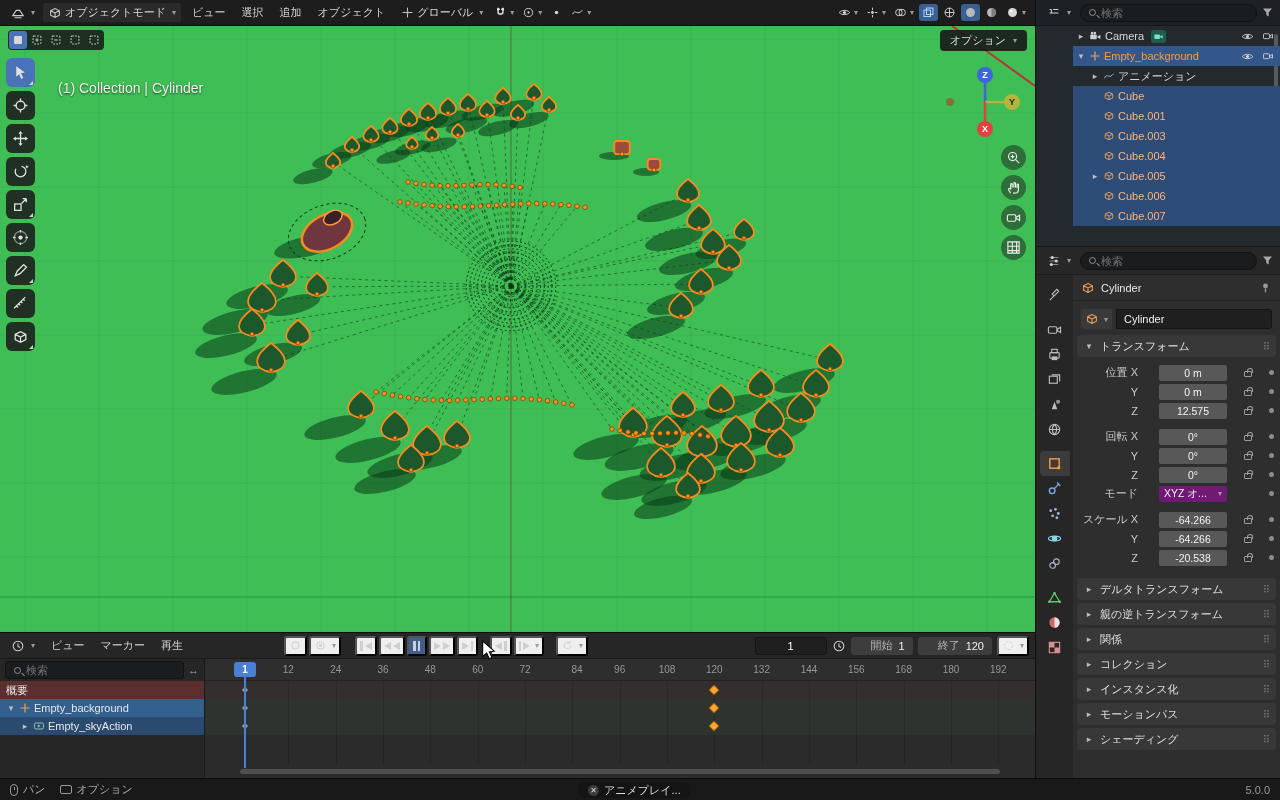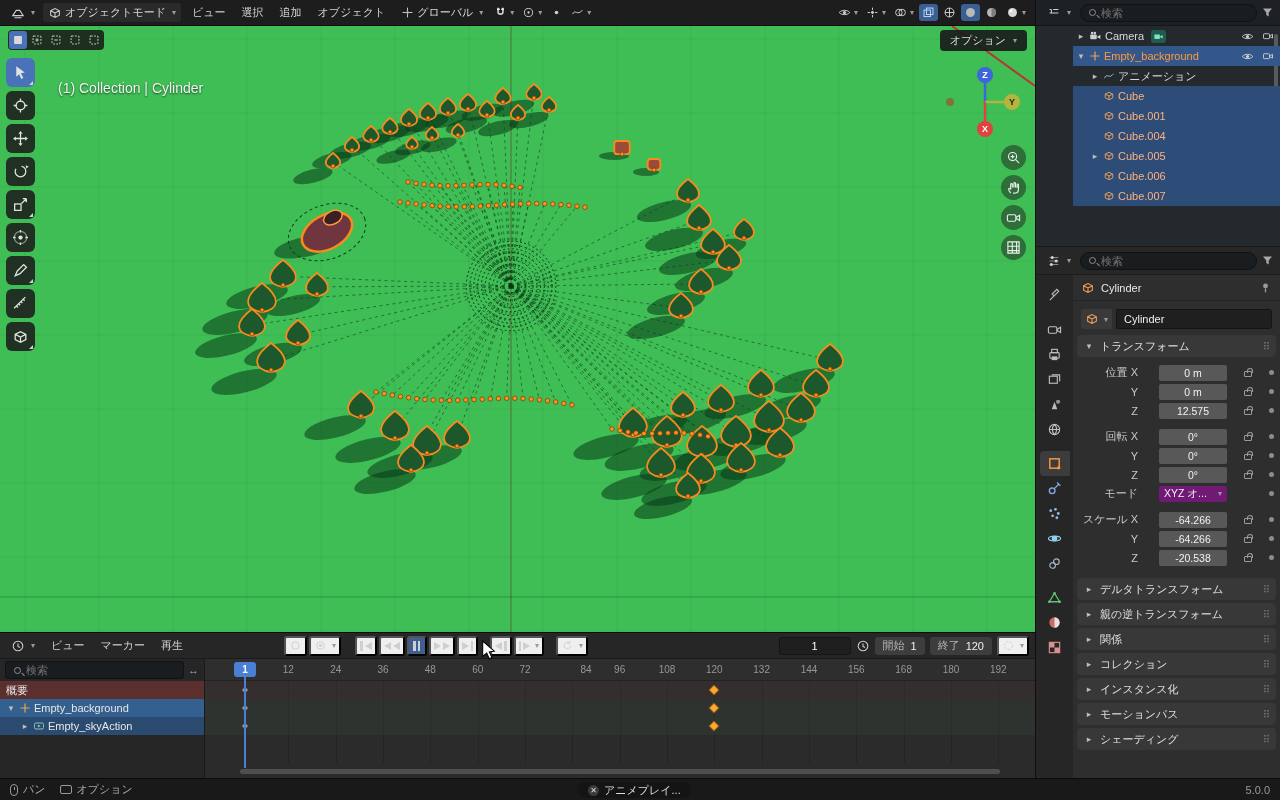--- a/index.html
+++ b/index.html
@@ -80,21 +80,21 @@
 .tl-header{height:26px;background:#262626;border-bottom:1px solid #1a1a1a;display:flex;align-items:center;padding:0 6px;gap:3px;}
 .tl-transport{display:flex;align-items:center;gap:2px;margin-left:90px;}
 .tbtn{display:flex;align-items:center;justify-content:center;gap:2px;height:20px;min-width:20px;padding:0 3px;border-radius:3px;}
 .tbtn.active{background:#3f5f93;}
 .tri-l{width:0;height:0;border-top:4.5px solid transparent;border-bottom:4.5px solid transparent;border-right:7px solid #cfcfcf;}
 .tri-r{width:0;height:0;border-top:4.5px solid transparent;border-bottom:4.5px solid transparent;border-left:7px solid #cfcfcf;}
 .bar{width:2.5px;height:10px;background:#cfcfcf;}
 .tl-fields{margin-left:auto;display:flex;align-items:center;gap:5px;}
 .framefield{width:72px;height:18px;background:#1f1f1f;border:1px solid #151515;border-radius:3px;color:#fff;text-align:center;font-size:11px;font-family:inherit;}
 .rangefield{height:18px;background:#3d3d3d;border-radius:3px;display:flex;align-items:center;gap:6px;padding:0 8px;}
-.rangefield .lab{color:#b5b5b5;}
+.rangefield .lab{color:#b5b5b5;margin-left:12px;}
 .rangefield .val{color:#f0f0f0;}
 .tl-body{position:absolute;left:0;top:26px;right:0;bottom:0;}
 .tl-channels{position:absolute;left:0;top:0;width:205px;bottom:0;background:#262626;border-right:1px solid #1a1a1a;}
 .tl-search{height:22px;display:flex;align-items:center;gap:4px;padding:0 5px;}
 .tl-row{height:18px;display:flex;align-items:center;gap:3px;padding-left:6px;color:#e6e6e6;}
 .tl-row.summary{background:#5c2f2f;}
 .tl-row.object{background:#33608f;}
 .tl-row.action{background:#2a4a70;padding-left:20px;}
 .tl-area{position:absolute;left:205px;top:0;right:0;bottom:0;overflow:hidden;background:#2b2b2b;}
 .tl-ruler{position:absolute;left:0;top:0;right:0;height:22px;background:#2e2e2e;border-bottom:1px solid #222;}
@@ -865,20 +865,32 @@
         </div>
         <div class="ol-row sel">
           <div class="hl"></div>
           <div class="ol-inner" style="padding-left:54px">
             <span class="arrow"></span>
             <span>
               <svg width="12" height="12" viewBox="0 0 16 16" fill="none" stroke-width="1.2">
                 <path d="M3 5.5 L8 3 L13 5.5 V10.5 L8 13 L3 10.5 Z M3 5.5 L8 8 L13 5.5 M8 8 V13" stroke="#f0a05c"></path>
               </svg>
             </span>
+            <span class="ol-label sel">Cube.003</span>
+          </div>
+        </div>
+        <div class="ol-row sel">
+          <div class="hl"></div>
+          <div class="ol-inner" style="padding-left:54px">
+            <span class="arrow"></span>
+            <span>
+              <svg width="12" height="12" viewBox="0 0 16 16" fill="none" stroke-width="1.2">
+                <path d="M3 5.5 L8 3 L13 5.5 V10.5 L8 13 L3 10.5 Z M3 5.5 L8 8 L13 5.5 M8 8 V13" stroke="#f0a05c"></path>
+              </svg>
+            </span>
             <span class="ol-label sel">Cube.004</span>
           </div>
         </div>
         <div class="ol-row sel">
           <div class="hl"></div>
           <div class="ol-inner" style="padding-left:54px">
             <span class="arrow">▸</span>
             <span>
               <svg width="12" height="12" viewBox="0 0 16 16" fill="none" stroke-width="1.2">
                 <path d="M3 5.5 L8 3 L13 5.5 V10.5 L8 13 L3 10.5 Z M3 5.5 L8 8 L13 5.5 M8 8 V13" stroke="#f0a05c"></path>
@@ -1316,21 +1328,21 @@
       </div>
       <div class="tl-area" id="tl-area">
         <div class="tl-ruler" id="tl-ruler">
             <span class="tick-num" style="left:40px">1</span>
             <span class="tick-num" style="left:83.38400000000001px">12</span>
             <span class="tick-num" style="left:130.712px">24</span>
             <span class="tick-num" style="left:178.03999999999996px">36</span>
             <span class="tick-num" style="left:225.368px">48</span>
             <span class="tick-num" style="left:272.696px">60</span>
             <span class="tick-num" style="left:320.024px">72</span>
-            <span class="tick-num" style="left:381px">84</span>
+            <span class="tick-num" style="left:372px">84</span>
             <span class="tick-num" style="left:414.68000000000006px">96</span>
             <span class="tick-num" style="left:462.00800000000004px">108</span>
             <span class="tick-num" style="left:509.336px">120</span>
             <span class="tick-num" style="left:556.664px">132</span>
             <span class="tick-num" style="left:603.992px">144</span>
             <span class="tick-num" style="left:651.3199999999999px">156</span>
             <span class="tick-num" style="left:698.648px">168</span>
             <span class="tick-num" style="left:745.976px">180</span>
             <span class="tick-num" style="left:793.304px">192</span>
           </div>

